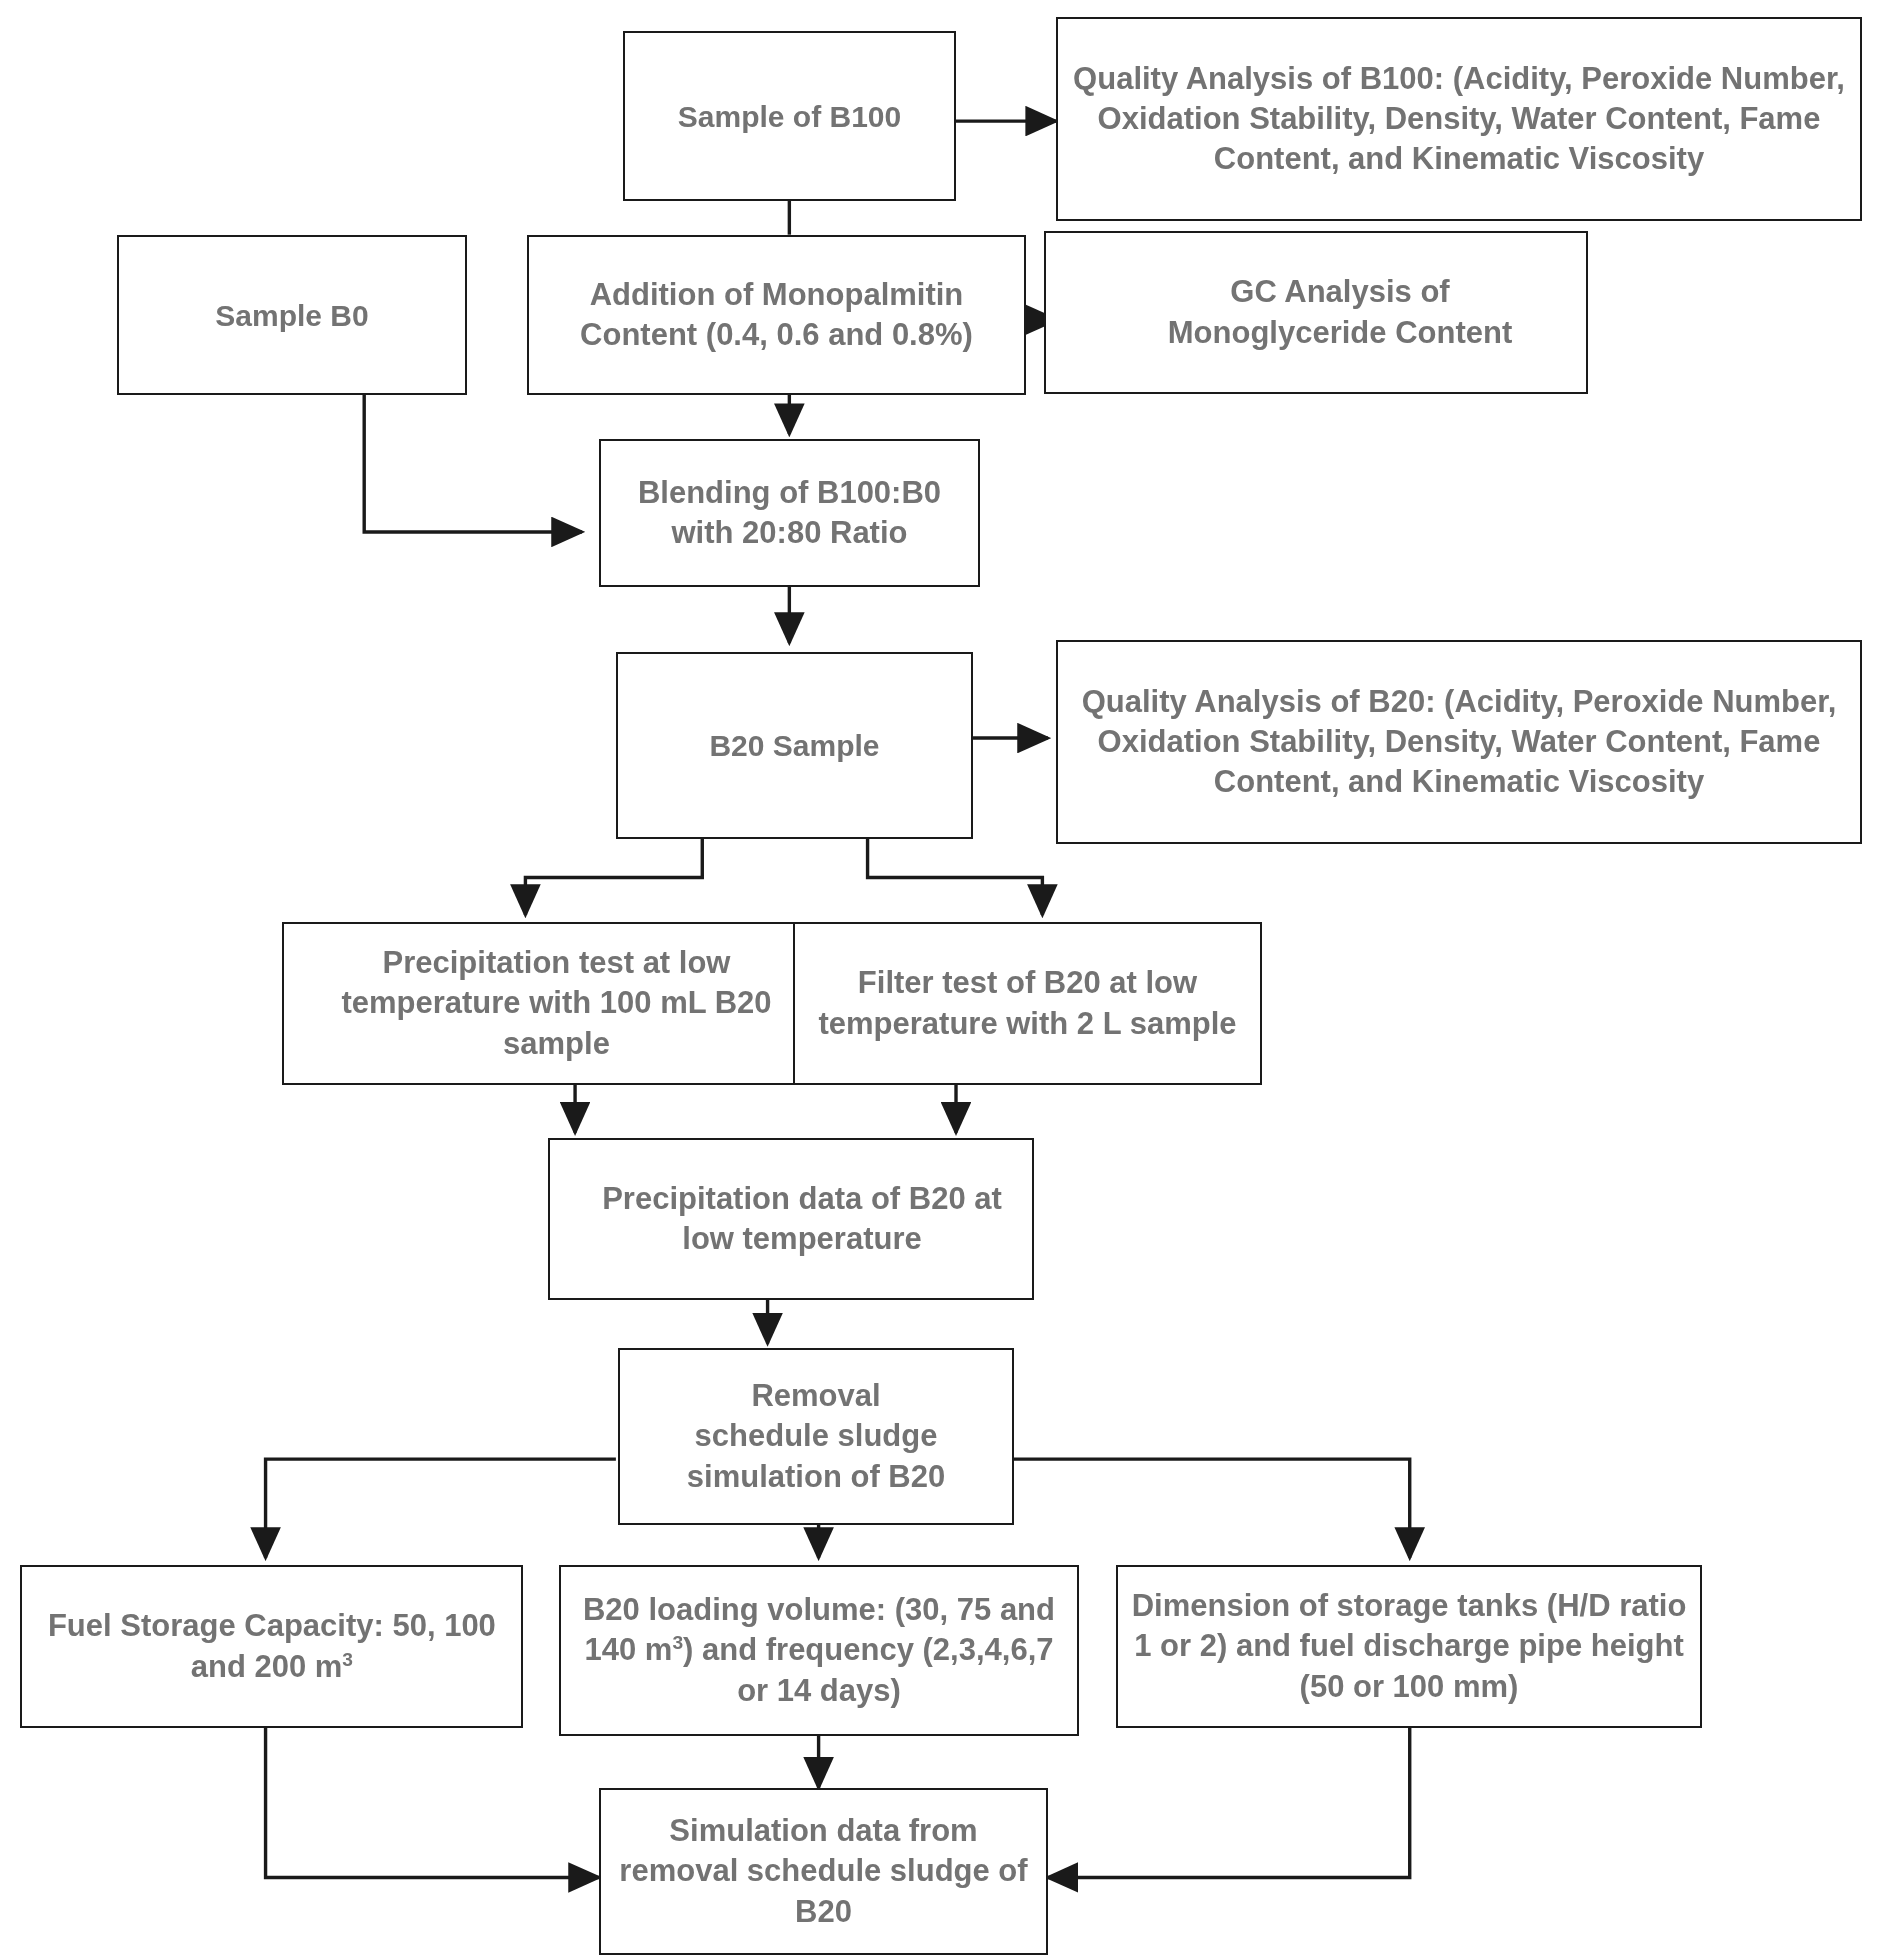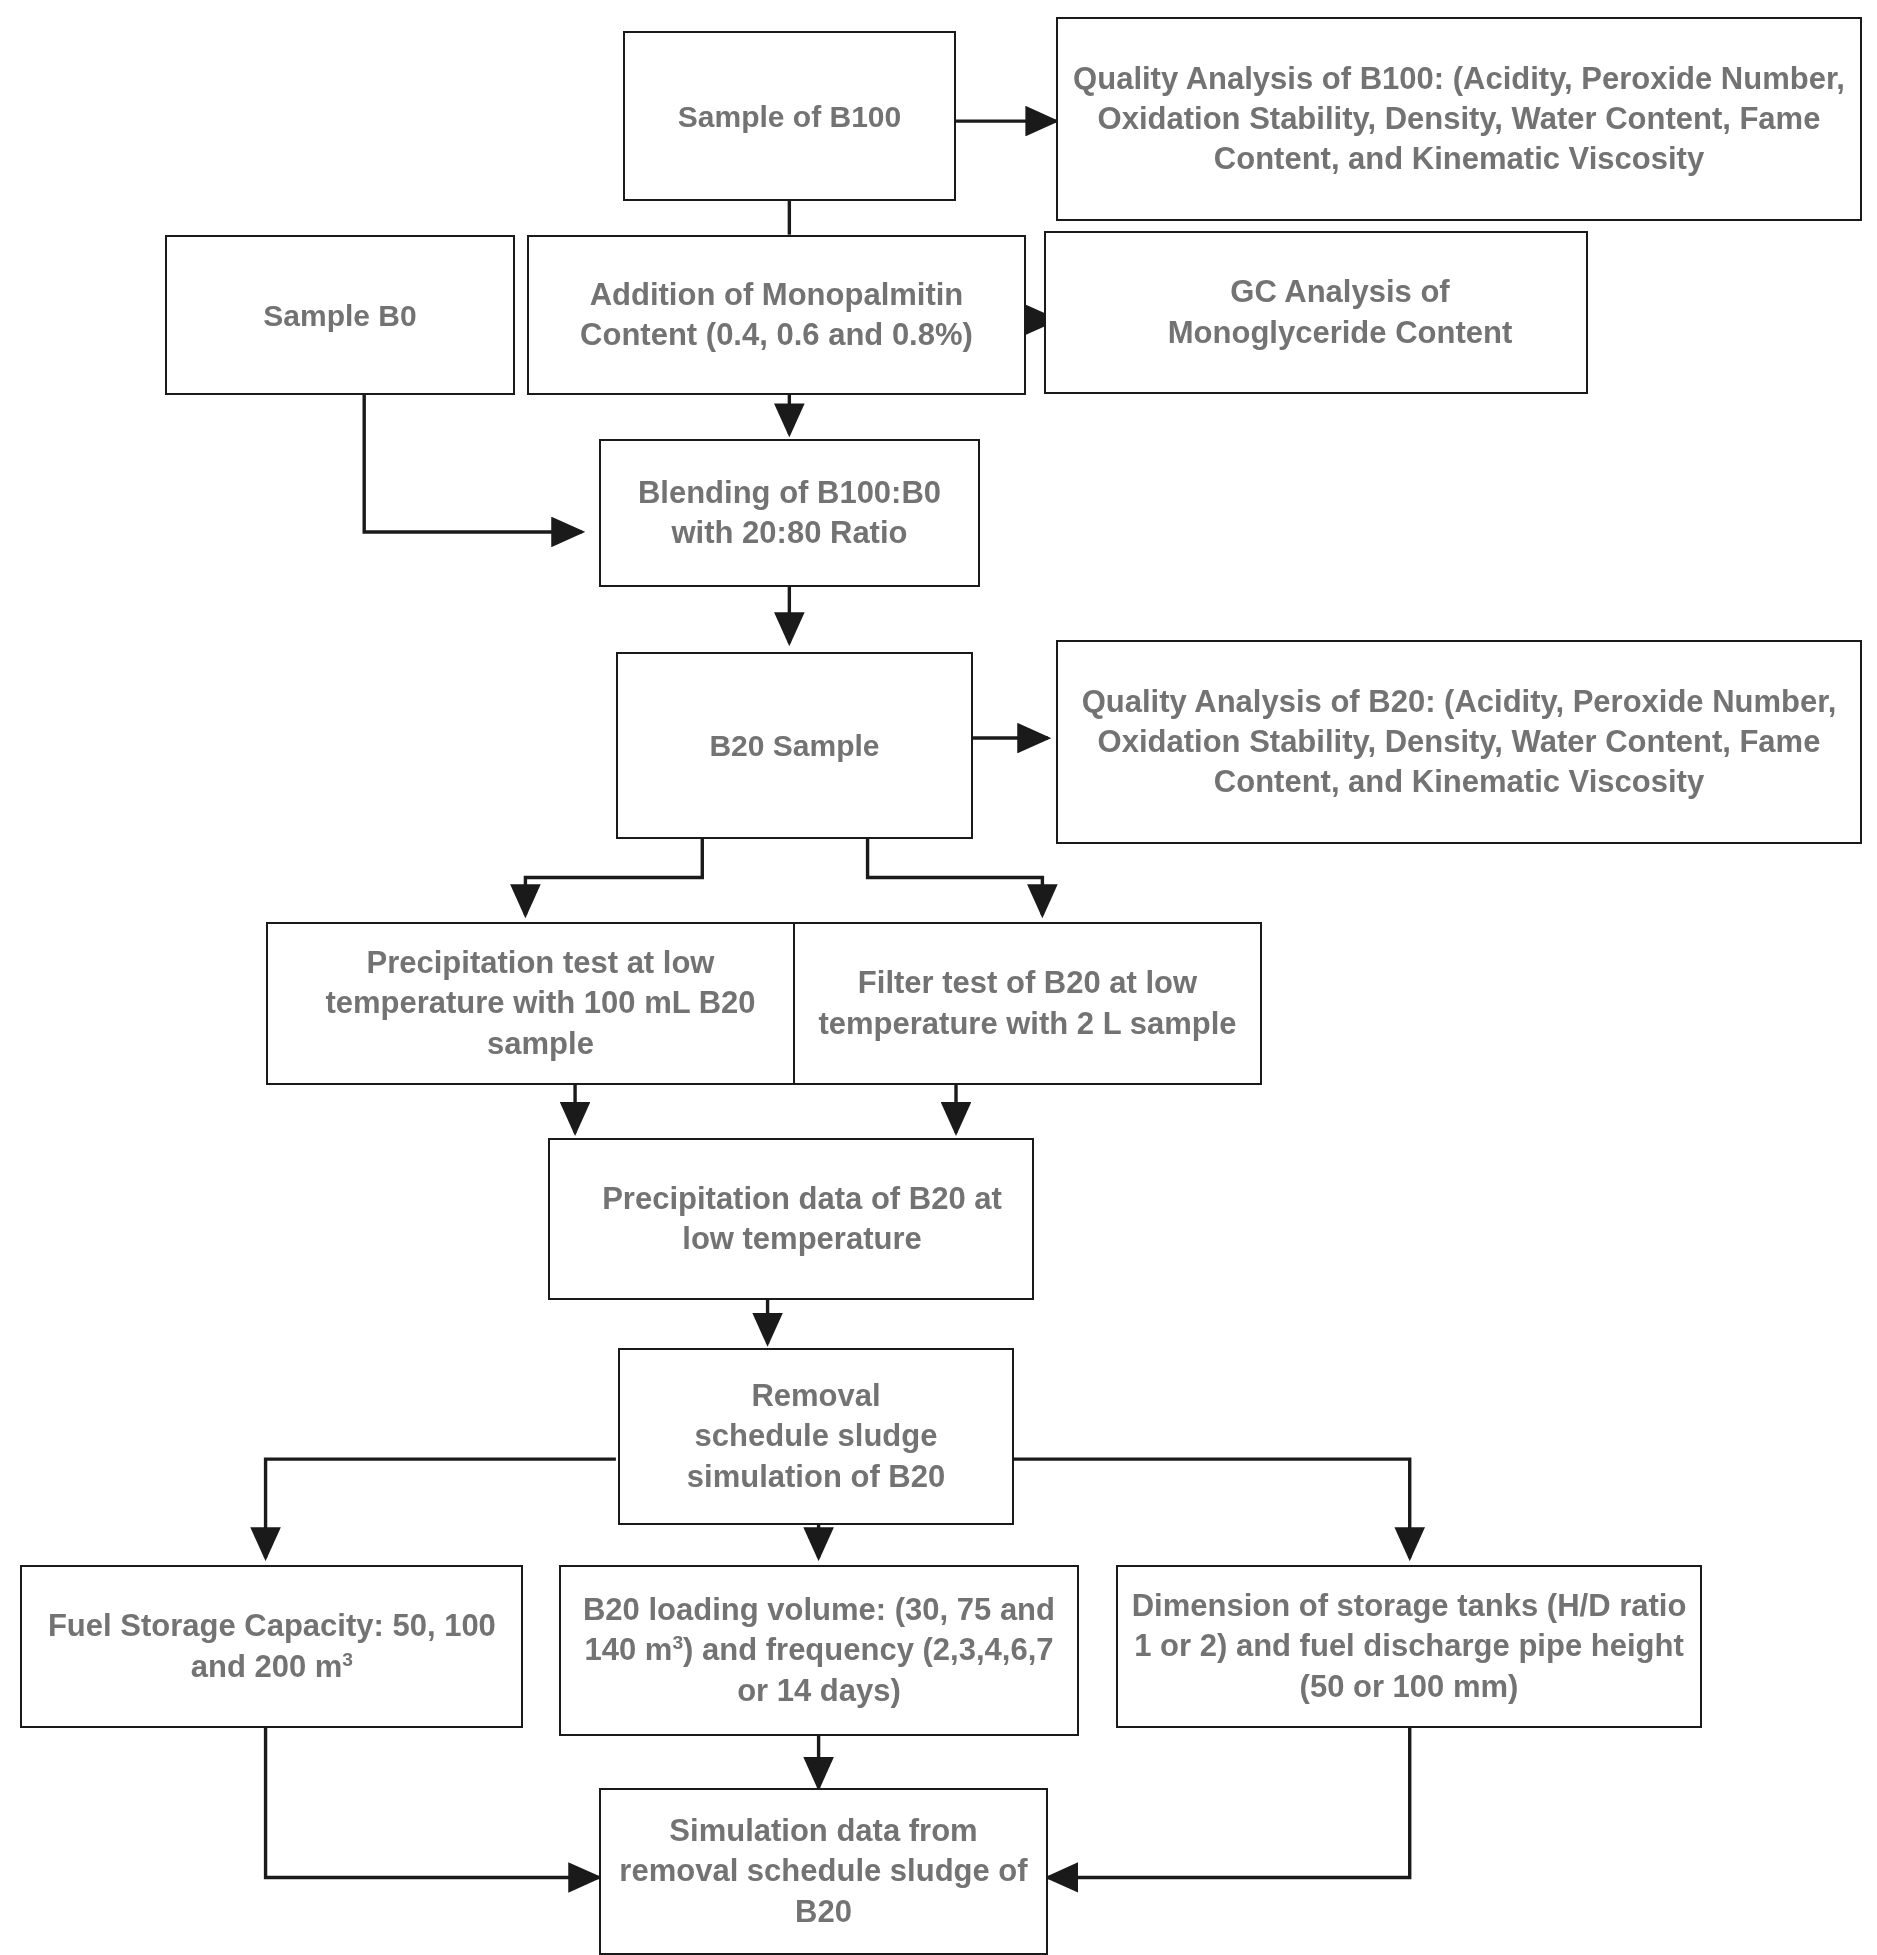--- a/index.html
+++ b/index.html
@@ -101,21 +101,21 @@
   </svg>
 
   <div class="node fs-48" style="left:623px; top:31px; width:333px; height:170px;">
     <span class="txt">Sample of B100</span>
   </div>
 
   <div class="node fs-46" style="left:1056px; top:17px; width:806px; height:204px;">
     <span class="txt">Quality Analysis of B100: (Acidity, Peroxide Number, Oxidation Stability, Density, Water Content, Fame Content, and Kinematic Viscosity</span>
   </div>
 
-  <div class="node fs-48" style="left:117px; top:235px; width:350px; height:160px;margin-left:48px;">
+  <div class="node fs-48" style="left:117px; top:235px; width:350px; height:160px;">
     <span class="txt">Sample B0</span>
   </div>
 
   <div class="node fs-46" style="left:527px; top:235px; width:499px; height:160px;">
     <span class="txt">Addition of Monopalmitin Content (0.4, 0.6 and 0.8%)</span>
   </div>
 
   <div class="node fs-46" style="left:1044px; top:231px; width:544px; height:163px;padding-left:48px;">
     <span class="txt">GC Analysis of
 Monoglyceride Content</span>
@@ -127,21 +127,21 @@
   </div>
 
   <div class="node fs-48" style="left:616px; top:652px; width:357px; height:187px;">
     <span class="txt">B20 Sample</span>
   </div>
 
   <div class="node fs-46" style="left:1056px; top:640px; width:806px; height:204px;">
     <span class="txt">Quality Analysis of B20: (Acidity, Peroxide Number, Oxidation Stability, Density, Water Content, Fame Content, and Kinematic Viscosity</span>
   </div>
 
-  <div class="node fs-45" style="left:266px; top:922px; width:549px; height:163px;">
+  <div class="node fs-45" style="left:282px; top:922px; width:549px; height:163px;">
     <span class="txt">Precipitation test at low temperature with 100 mL B20 sample</span>
   </div>
 
   <div class="node fs-45" style="left:793px; top:922px; width:469px; height:163px;">
     <span class="txt">Filter test of B20 at low temperature with 2 L sample</span>
   </div>
 
   <div class="node fs-46" style="left:548px; top:1138px; width:486px; height:162px;padding-left:22px;">
     <span class="txt">Precipitation data of B20 at low temperature</span>
   </div>

